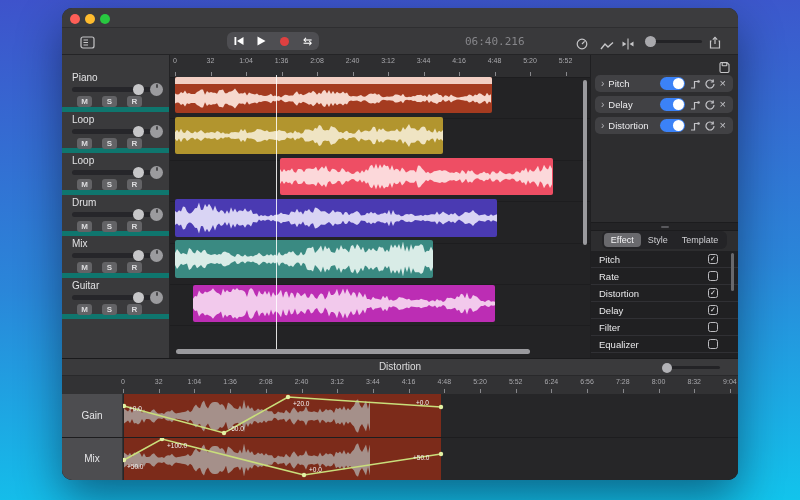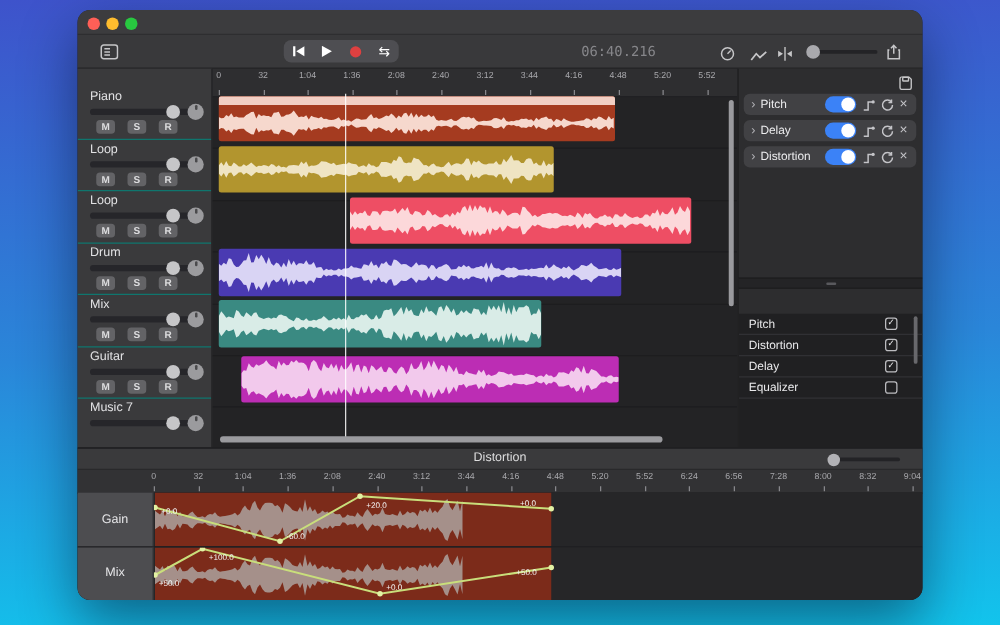--- a/index.html
+++ b/index.html
@@ -22,21 +22,21 @@
   .recdot{width:9px;height:9px;border-radius:50%;background:#de4040;}
   .timebox{position:absolute;left:275px;top:3px;width:121px;height:19px;background:#141417;border-radius:6px;
     display:flex;align-items:center;justify-content:center;font-family:"DejaVu Sans Mono",monospace;font-size:13.5px;}
   .timebox .dim{color:#4c4c52}.timebox .lit{color:#f6f6f8}
   .totaltime{position:absolute;left:403px;top:7px;font-size:11px;color:#86868a;font-family:"DejaVu Sans Mono",monospace;}
   .zoomslider{position:absolute;left:584px;top:12px;width:56px;height:3px;background:#232326;border-radius:2px;}
   .zoomslider .knob{position:absolute;left:-1px;top:-4px;width:11px;height:11px;border-radius:50%;background:#a9a9ad;}
   
   .main{height:303px;display:flex;position:relative;}
   .headers{width:108px;background:#3a3a3c;border-right:1px solid #232325;box-sizing:border-box;padding-top:15px;overflow:hidden;}
-  .trow{height:41.5px;position:relative;border-bottom:1px solid #0f766e;box-sizing:border-box;}
+  .trow{height:41.5px;position:relative;border-bottom:5px solid #0f766e;box-sizing:border-box;}
   .tname{position:absolute;left:10px;top:2px;font-size:10px;color:#e2e2e4;}
   .hslider{position:absolute;left:10px;top:17px;width:80px;height:5px;background:#26262a;border-radius:3px;}
   .hslider .knob{position:absolute;left:61px;top:-3px;width:11px;height:11px;border-radius:50%;background:#c6c6c8;}
   .panknob{position:absolute;right:6px;top:13px;width:13px;height:13px;border-radius:50%;background:#9b9b9e;}
   .panknob:after{content:"";position:absolute;left:5.5px;top:1px;width:2px;height:4px;background:#4a4a4c;border-radius:1px;}
   .msr{position:absolute;left:0;top:26px;width:100%;height:12px;}
   .msrb{position:absolute;top:0;width:15px;height:11px;background:#636366;border-radius:3px;color:#dcdcde;
     font-size:8px;font-weight:bold;text-align:center;line-height:11px;}
   .timeline{width:420px;position:relative;background:#232325;overflow:hidden;}
   .ruler{position:absolute;left:0;top:0;right:0;height:22px;background:#2e2e30;border-bottom:1px solid #1d1d1f;}
@@ -225,27 +225,20 @@
             <div class="hslider">
               <div class="knob"></div>
             </div>
             <div class="panknob"></div>
             <div class="msr">
               <div class="msrb" style="left: 15px;">M</div>
               <div class="msrb" style="left: 40px;">S</div>
               <div class="msrb" style="left: 65px;">R</div>
             </div>
           </div>
-          <div class="trow">
-            <div class="tname">Music 7</div>
-            <div class="hslider">
-              <div class="knob"></div>
-            </div>
-            <div class="panknob"></div>
-          </div>
         </div>
       <div class="timeline" id="timeline">
         <div class="ruler" id="top-ruler">
             <span class="ticklab" style="left: 5px;">0</span>
             <div class="tickmark" style="left: 5px;"></div>
             <span class="ticklab" style="left: 40.5px;">32</span>
             <div class="tickmark" style="left: 40.5px;"></div>
             <span class="ticklab" style="left: 76px;">1:04</span>
             <div class="tickmark" style="left: 76px;"></div>
             <span class="ticklab" style="left: 111.5px;">1:36</span>
@@ -364,32 +357,47 @@
               <span class="fxic">
                 <svg width="10" height="10" viewBox="0 0 10 10" fill="none" stroke="#c4c4c8" stroke-width="1.2">
                   <path d="M8.2 2.6 A4 4 0 1 0 9 5"></path>
                   <path d="M8.2 0.5 L8.2 3 L5.8 3" fill="none"></path>
                 </svg>
               </span>
               <span class="fxx">×</span>
             </div>
           </div>
         <div class="pdivider"></div>
+        <div class="tabsbar">
+            <div class="seg" id="fx-tabs">
+              <div class="segi sel">Effect</div>
+              <div class="segi">Style</div>
+              <div class="segi">Template</div>
+            </div>
+          </div>
         <div class="fxlist" id="fx-list">
             <div class="li">
               <span class="lbl">Pitch</span>
               <span class="cbox">✓</span>
             </div>
             <div class="li">
+              <span class="lbl">Rate</span>
+              <span class="cbox"></span>
+            </div>
+            <div class="li">
               <span class="lbl">Distortion</span>
               <span class="cbox">✓</span>
             </div>
             <div class="li">
               <span class="lbl">Delay</span>
               <span class="cbox">✓</span>
+            </div>
+            <div class="li">
+              <span class="lbl">Filter</span>
+              <span class="cbox"></span>
             </div>
             <div class="li">
               <span class="lbl">Equalizer</span>
               <span class="cbox"></span>
             </div>
             <div class="listscroll"></div>
           </div>
       </div>
     </div>
 

